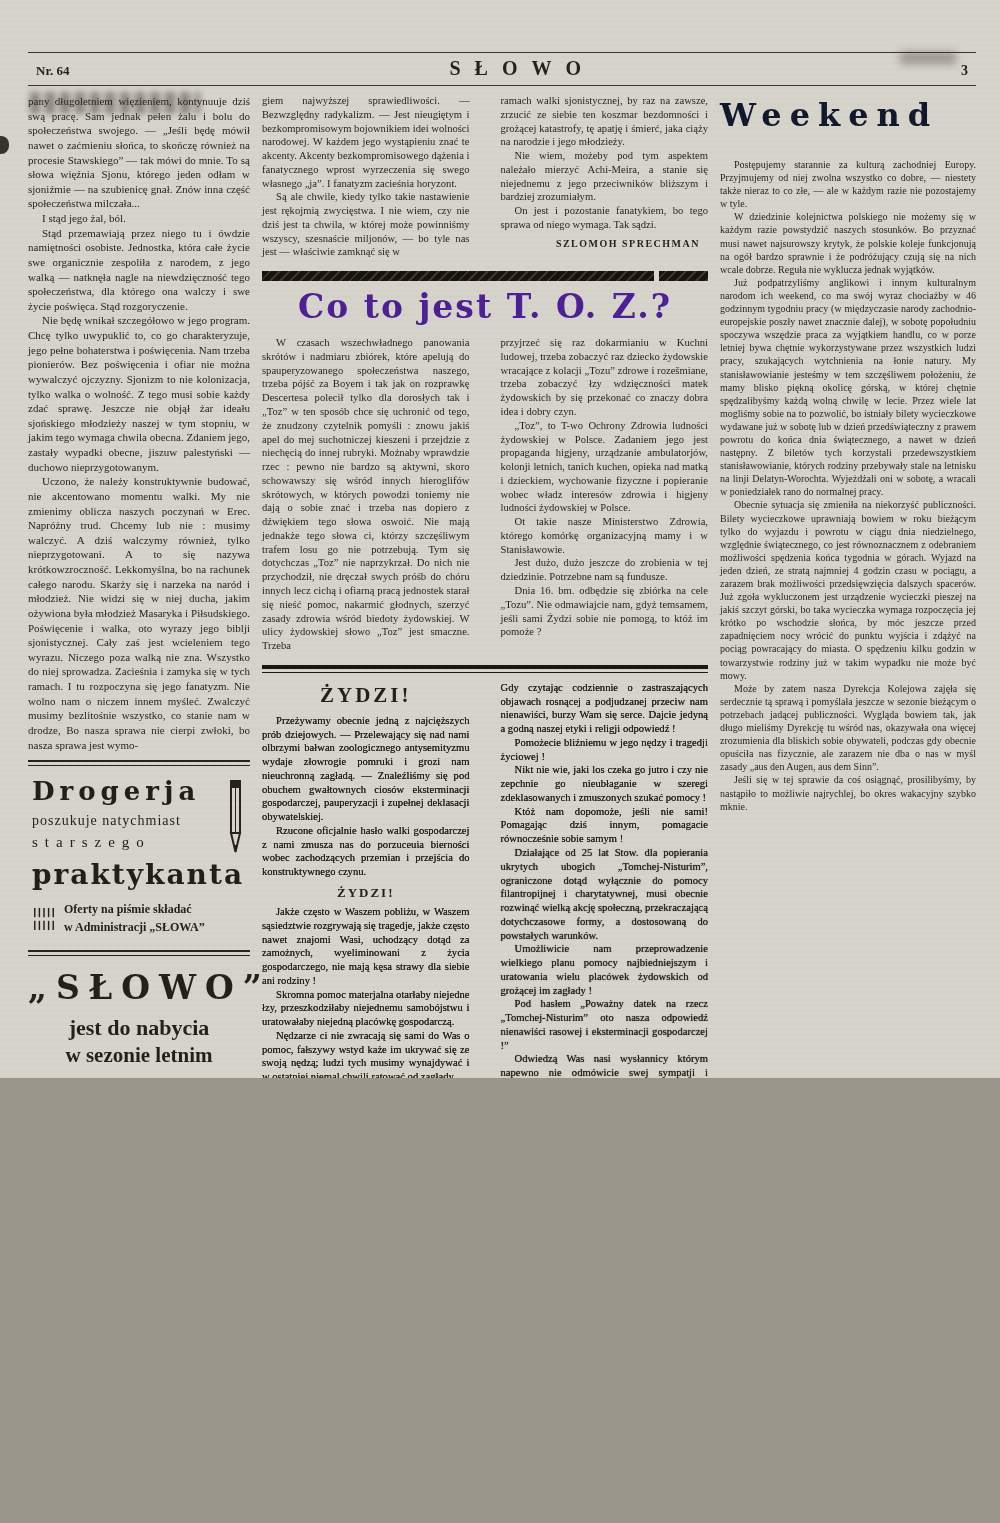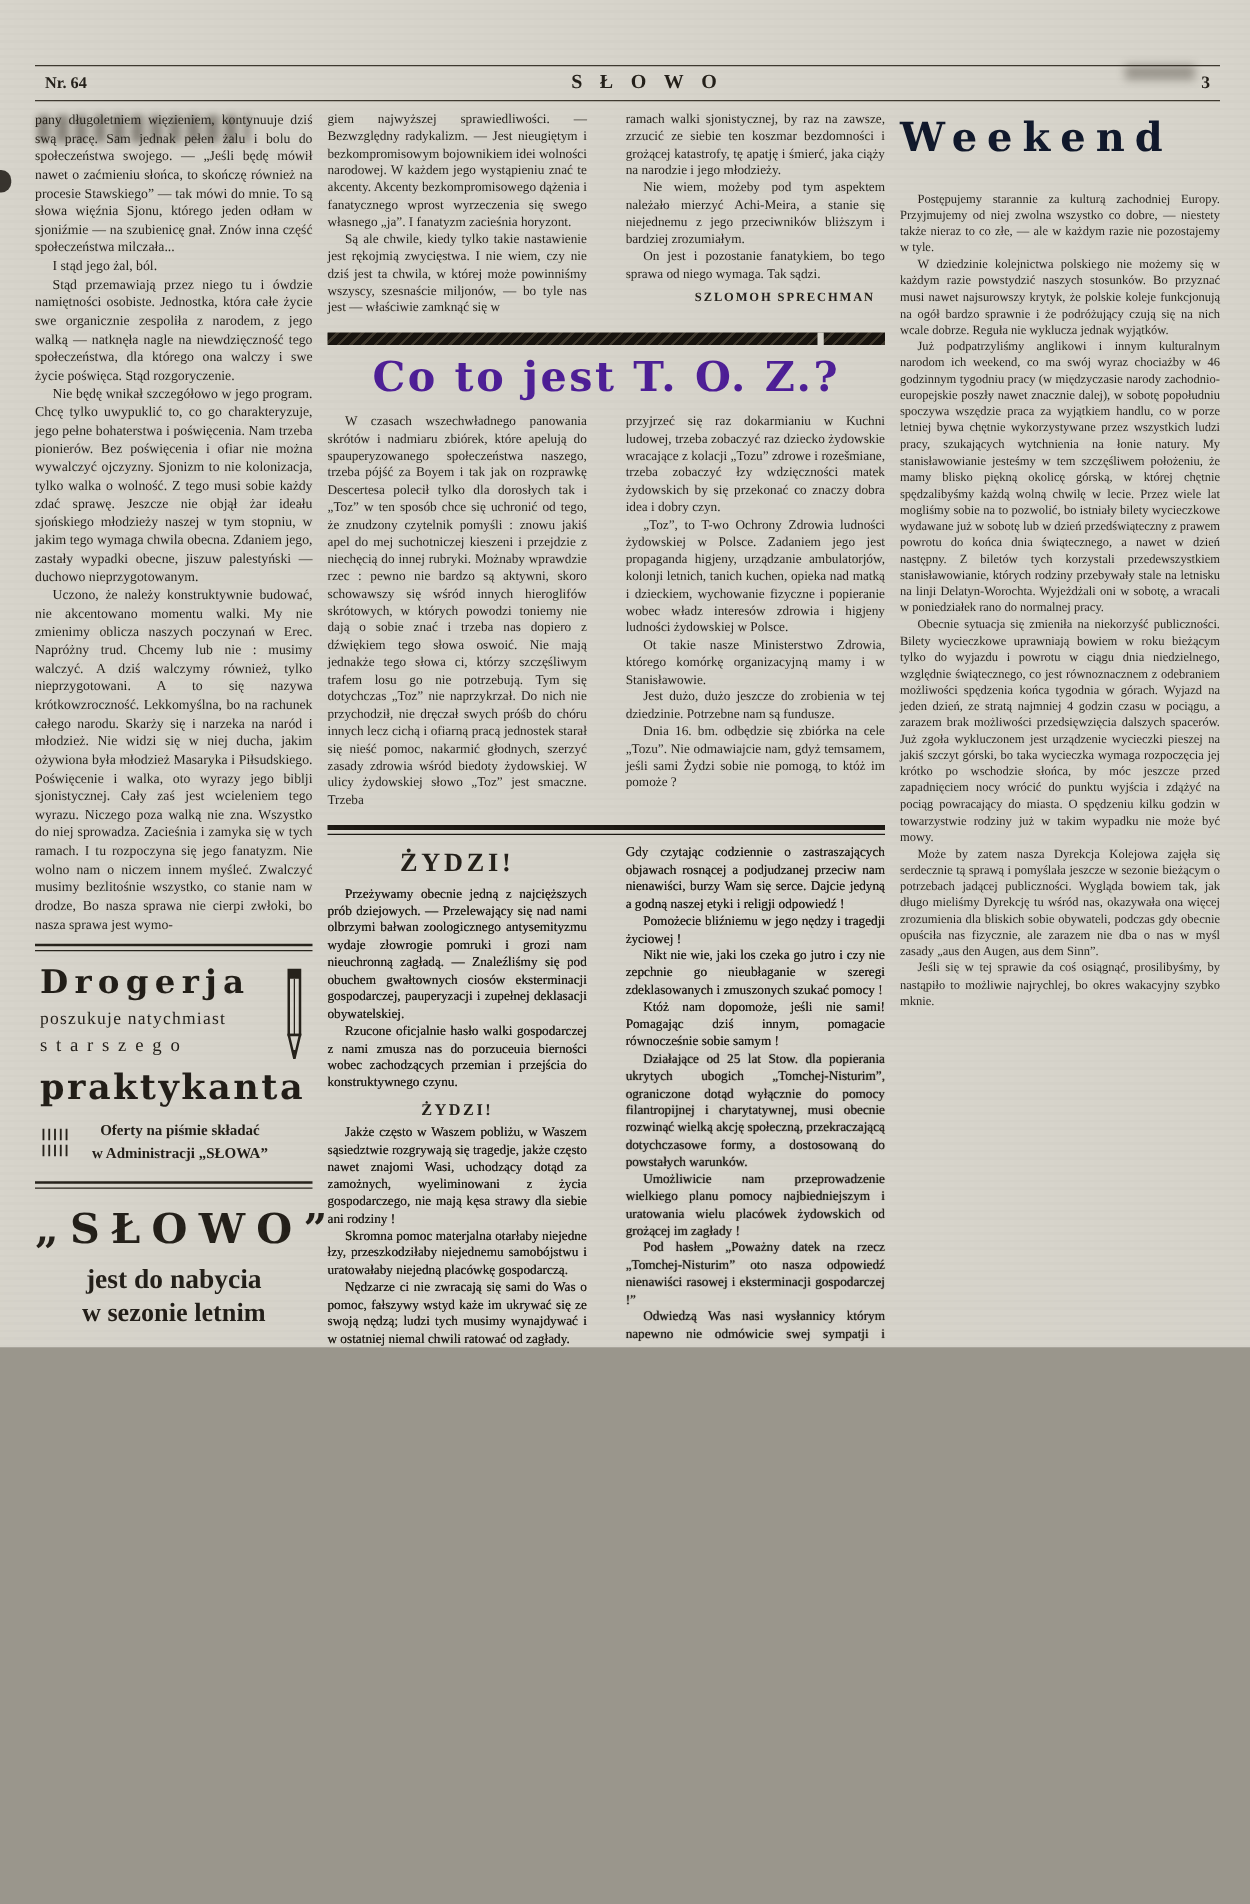--- a/index.html
+++ b/index.html
@@ -22,21 +22,21 @@
   .smudge-b { position:absolute; left:900px; top:52px; width:56px; height:12px;
     background:#2b251c; filter:blur(4px); opacity:.35; }
   .edge-mark { position:absolute; left:0; top:136px; width:9px; height:18px;
     background:#1c1813; border-radius:0 8px 8px 0; opacity:.85; }
 
   
   .masthead { padding:52px 24px 0 28px; }
   .mast-rule { border-top:1px solid #3c372e; }
   .mast-row { display:flex; justify-content:space-between; align-items:baseline; padding:4px 8px 5px; }
   .issue { font-size:13px; font-weight:bold; }
-  .np-title { font-size:16px; font-weight:bold; letter-spacing:14px; padding-left:14px; }
+  .np-title { font-size:20px; font-weight:bold; letter-spacing:14px; padding-left:14px; }
   .pageno { font-size:14px; font-weight:bold; }
 
   
   .content { margin:8px 24px 0 28px; display:grid; grid-template-columns:222px 446px auto; column-gap:12px; align-items:start; }
   .two-col { display:flex; gap:31px; }
   .two-col > div { flex:1 1 0; min-width:0; }
 
   
   .par { font-size:11px; line-height:1.33; text-align:justify; text-indent:14px; margin:0; hyphens:auto; }
   .middle .par { font-size:10.6px; line-height:1.3; }
@@ -65,21 +65,21 @@
 
   
   .ad-drogerja { position:relative; padding:4px 26px 6px 4px; }
   .drog-title { font-family:"DejaVu Serif",serif; font-size:26px; font-weight:bold; letter-spacing:5px; }
   .drog-line1 { font-size:14px; letter-spacing:1px; margin-top:7px; }
   .drog-line2 { font-size:15px; letter-spacing:7px; margin-top:5px; }
   .drog-line3 { font-family:"DejaVu Serif",serif; font-size:28px; font-weight:bold; letter-spacing:2px; margin-top:7px; }
   .pencil { position:absolute; right:4px; top:6px; width:22px; height:84px; }
   .ad-notes { display:flex; align-items:center; gap:8px; margin-top:10px; }
   .lines-icon { width:24px; height:26px; flex:none; }
-  .note-text { flex:1; font-size:12px; font-weight:bold; text-align:center; line-height:1.45; }
+  .note-text { flex:1; font-size:12px; font-weight:bold; text-align:left; line-height:1.45; }
 
   .ad-slowo { text-align:center; padding-top:6px; }
   .slowo-title { font-family:"DejaVu Serif",serif; font-size:33px; font-weight:bold; letter-spacing:9px; }
   .slowo-l1 { font-size:22px; font-weight:bold; margin-top:8px; }
   .slowo-l2 { font-size:21px; font-weight:bold; margin-top:2px; }
   .slowo-l3 { font-family:"DejaVu Serif",serif; font-size:30px; font-weight:bold; letter-spacing:3px; margin-top:6px; }
   .slowo-notes { margin-top:14px; font-size:13px; font-weight:bold; line-height:1.5; text-align:right; padding-right:14px; }
 
   
   .col4 { display:flex; flex-direction:column; min-height:1348px; }

